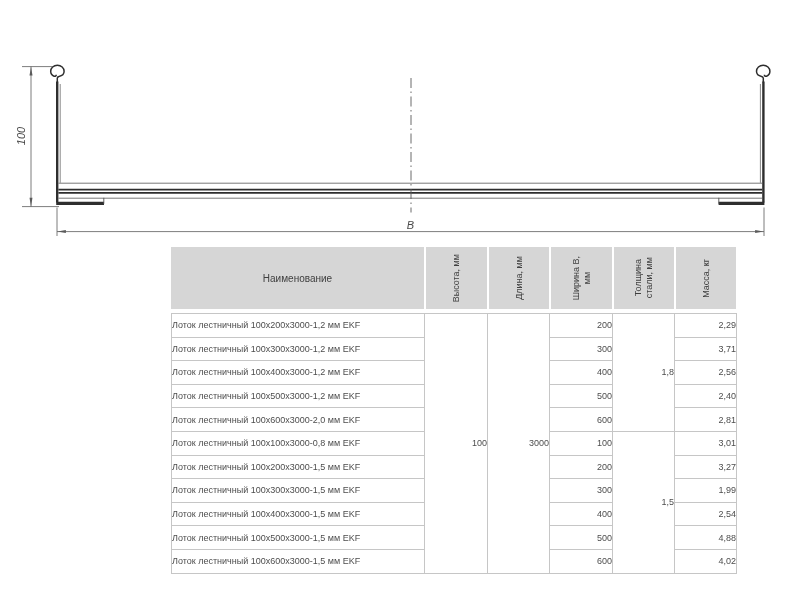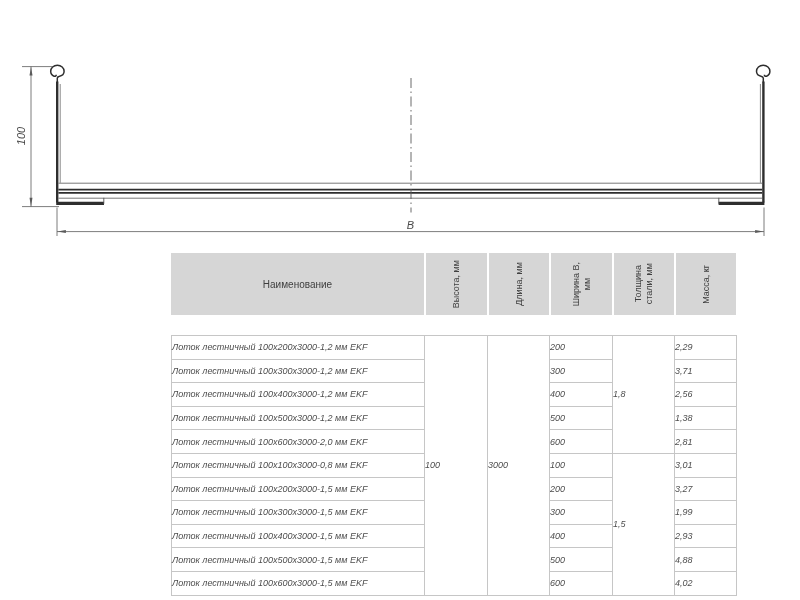--- a/index.html
+++ b/index.html
@@ -3,35 +3,35 @@
 <meta charset="utf-8">
 <style>
   html,body{margin:0;padding:0;background:#ffffff;}
   .page{position:relative;width:800px;height:600px;background:#ffffff;overflow:hidden;
         font-family:"Liberation Sans",sans-serif;}
 
   
   .drawing{position:absolute;left:0;top:0;width:800px;height:245px;}
 
   
-  .spec-table{position:absolute;left:127px;top:253px;width:565px;padding-left:44px;}
+  .spec-table{position:absolute;left:127px;top:247px;width:565px;padding-left:44px;}
   .thead{display:flex;height:62px;}
   .th{background:#d6d6d6;color:#3f3f3f;display:flex;align-items:center;justify-content:center;
       box-sizing:border-box;}
   .th + .th{margin-left:2px;}
   .th-name{width:253px;font-size:10px;}
   .th-v{font-size:9px;line-height:11px;}
   .vh{writing-mode:vertical-rl;transform:rotate(180deg);white-space:pre-line;text-align:center;}
   .w-h{width:61px;} .w-l{width:60px;} .w-w{width:61px;} .w-t{width:60px;} .w-m{width:60px;}
 
-  table.body{border-collapse:collapse;table-layout:fixed;width:565px;margin-top:20px;font-style:italic;}
+  table.body{border-collapse:collapse;table-layout:fixed;width:565px;margin-top:4px;}
   table.body td{border:1px solid #c6c6c6;color:#4d4d4d;font-size:9px;height:23.6px;
                 padding:0;box-sizing:border-box;}
   td.name{text-align:left;padding-left:8px;}
-  td.num{text-align:left;}
+  td.num{text-align:right;}
 </style>
 </head>
 <body>
 
 <div class="page">
 
   <svg class="drawing" viewBox="0 0 800 245" xmlns="http://www.w3.org/2000/svg">
 
     <g>
       <line x1="57.2" y1="81.5" x2="57.2" y2="202.5" stroke="#2e2e2e" stroke-width="2.4"></line>
@@ -135,21 +135,21 @@
           <td class="num">3,71</td>
         </tr>
         <tr>
           <td class="name">Лоток лестничный 100x400x3000-1,2 мм EKF</td>
           <td class="num">400</td>
           <td class="num">2,56</td>
         </tr>
         <tr>
           <td class="name">Лоток лестничный 100x500x3000-1,2 мм EKF</td>
           <td class="num">500</td>
-          <td class="num">1,38</td>
+          <td class="num">2,40</td>
         </tr>
         <tr>
           <td class="name">Лоток лестничный 100x600x3000-2,0 мм EKF</td>
           <td class="num">600</td>
           <td class="num">2,81</td>
         </tr>
         <tr>
           <td class="name">Лоток лестничный 100x100x3000-0,8 мм EKF</td>
           <td class="num">100</td>
           <td class="num" rowspan="6">1,5</td>
@@ -161,21 +161,21 @@
           <td class="num">3,27</td>
         </tr>
         <tr>
           <td class="name">Лоток лестничный 100x300x3000-1,5 мм EKF</td>
           <td class="num">300</td>
           <td class="num">1,99</td>
         </tr>
         <tr>
           <td class="name">Лоток лестничный 100x400x3000-1,5 мм EKF</td>
           <td class="num">400</td>
-          <td class="num">2,93</td>
+          <td class="num">2,54</td>
         </tr>
         <tr>
           <td class="name">Лоток лестничный 100x500x3000-1,5 мм EKF</td>
           <td class="num">500</td>
           <td class="num">4,88</td>
         </tr>
         <tr>
           <td class="name">Лоток лестничный 100x600x3000-1,5 мм EKF</td>
           <td class="num">600</td>
           <td class="num">4,02</td>

